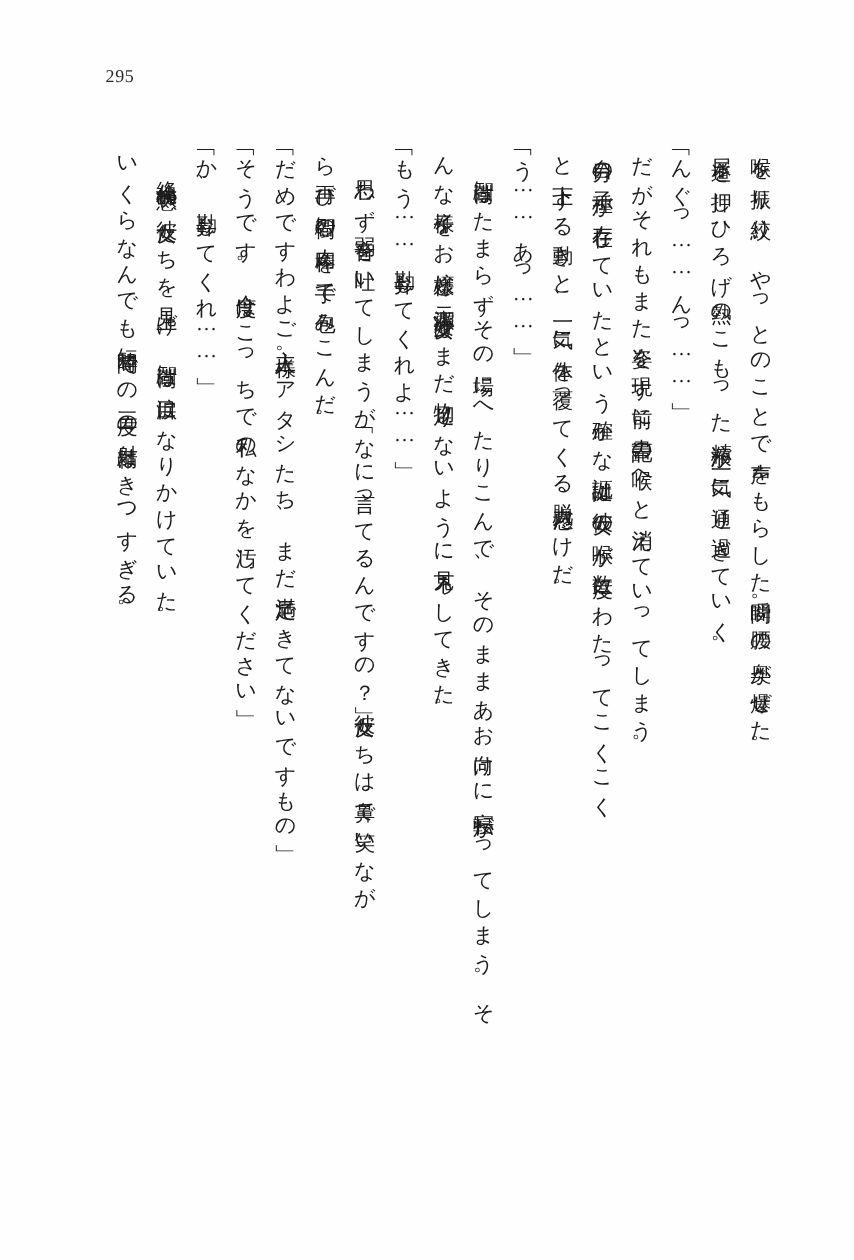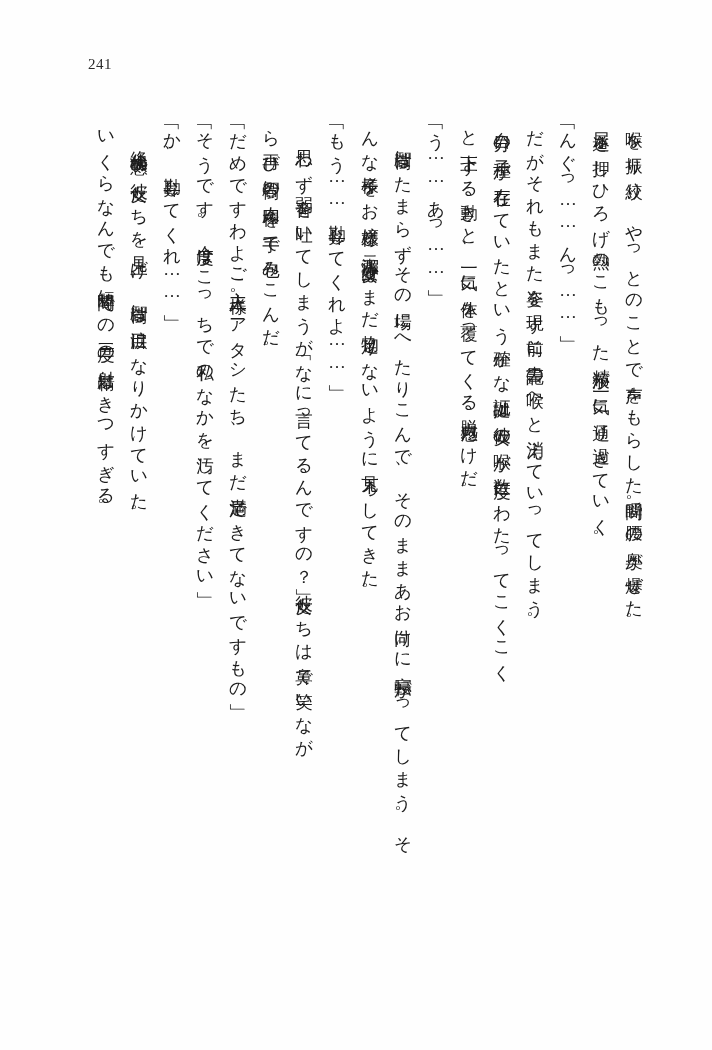--- a/index.html
+++ b/index.html
@@ -58,21 +58,21 @@
     overflow: visible;
   }
   .vline.indent {
     padding-top: 18px;
   }
 </style>
 </head>
 <body>
 
 <div class="page">
-  <div class="page-number">241</div>
+  <div class="page-number">295</div>
   <div class="text-block">
       <div class="vline">喉を振り絞り、やっとのことで声をもらした瞬間。腰の奥が爆ぜた。</div>
       <div class="vline">尿道を押しひろげ熱のこもった精液が一気に通り過ぎていく。</div>
       <div class="vline">「んぐっ……んっ……」</div>
       <div class="vline">だがそれもまた姿を現す前に書記の喉へと消えていってしまう。</div>
       <div class="vline">自分の子種が存在していたという確かな証拠は彼女の喉が数度にわたってこくこく</div>
       <div class="vline">と上下する動きと、一気に体を覆ってくる脱力感だけだ。</div>
       <div class="vline">「う……あっ……」</div>
       <div class="vline indent">智樹はたまらずその場にへたりこんで、そのままあお向けに寝転がってしまう。そ</div>
       <div class="vline">んな様子をお嬢様と元潔癖少女はまだ物足りないように見下ろしてきた。</div>

